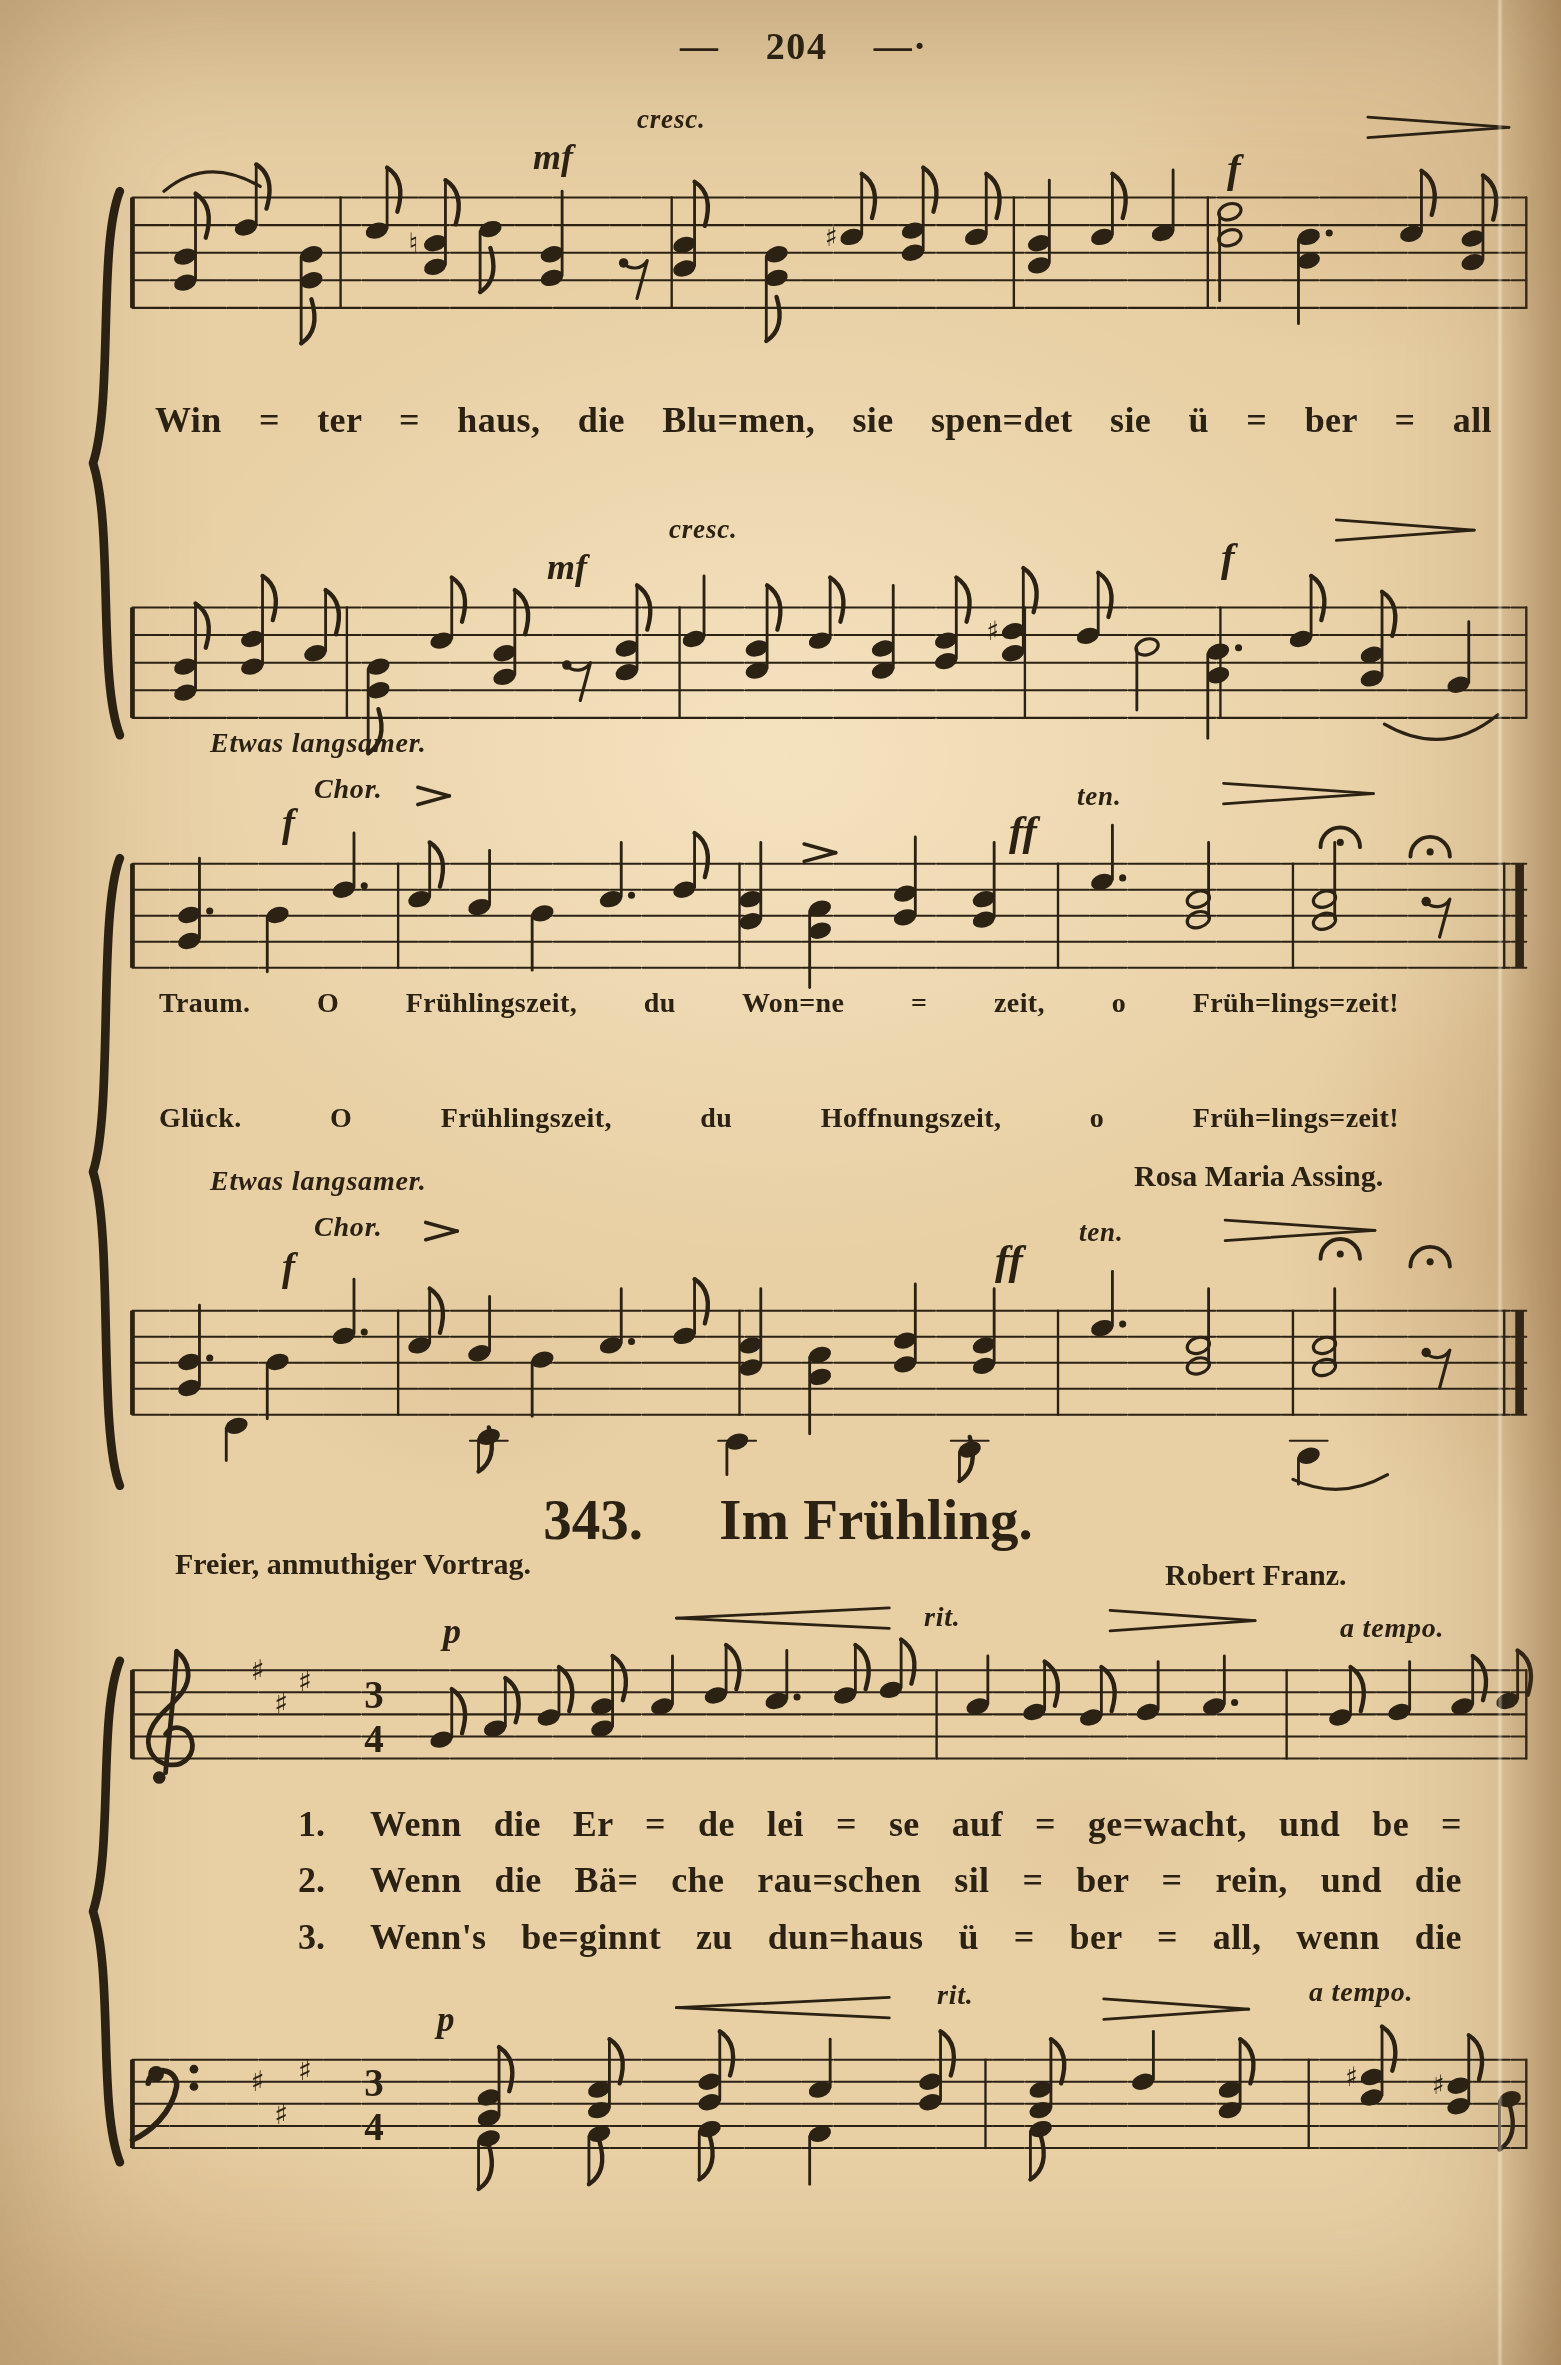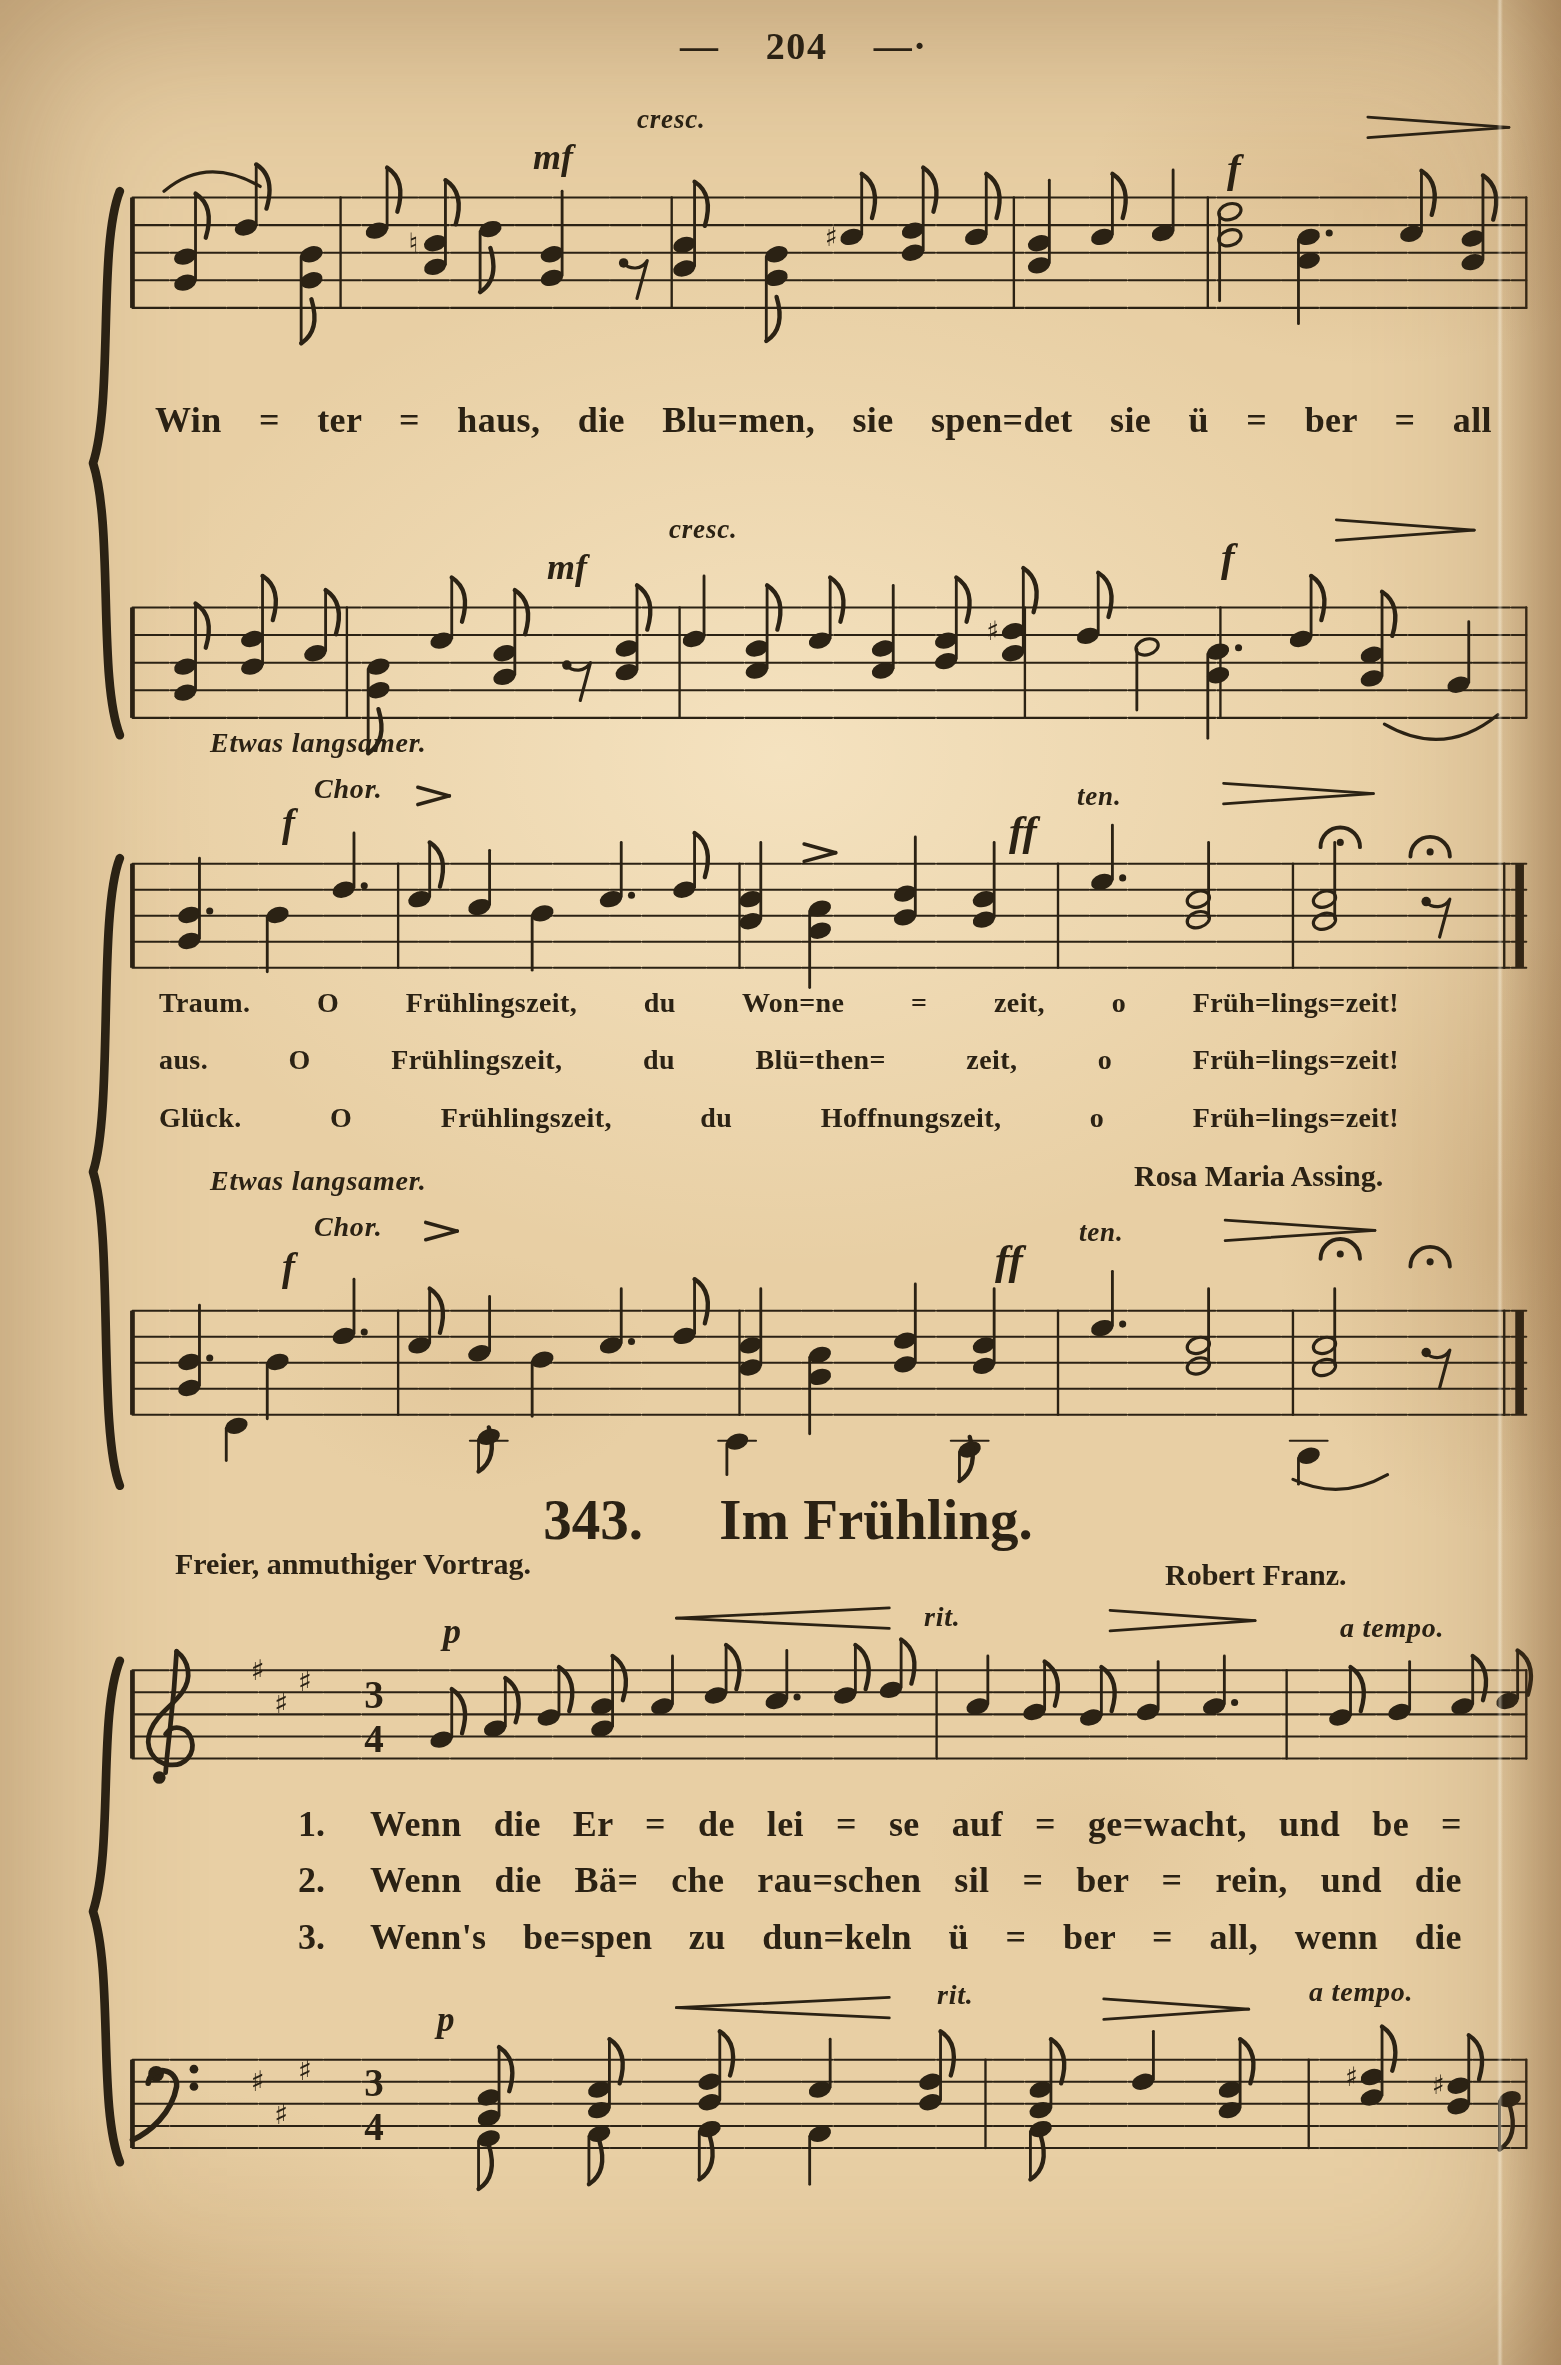--- a/index.html
+++ b/index.html
@@ -522,21 +522,20 @@
   <div class="abs dyn" style="left:547px;top:546px;font-size:36px;">mf</div>
   <div class="abs dyn" style="left:1221px;top:533px;font-size:41px;">f</div>
 
   <div class="abs mk" style="left:210px;top:727px;">Etwas langsamer.</div>
   <div class="abs mk" style="left:314px;top:773px;">Chor.</div>
   <div class="abs dyn" style="left:282px;top:800px;font-size:39px;">f</div>
   <div class="abs mk" style="left:1077px;top:781px;font-size:27px;">ten.</div>
   <div class="abs dyn" style="left:1009px;top:806px;font-size:43px;">ff</div>
 
   <div class="cho" style="top:987px;">Traum. O Frühlingszeit, du Won=ne = zeit, o Früh=lings=zeit!</div>
-  <div class="cho" style="top:1044px;">aus. O Frühlingszeit, du Blü=then= zeit, o Früh=lings=zeit!</div>
   <div class="cho" style="top:1102px;">Glück. O Frühlingszeit, du Hoffnungszeit, o Früh=lings=zeit!</div>
 
   <div class="abs mk" style="left:210px;top:1165px;">Etwas langsamer.</div>
   <div class="abs credit" style="left:1134px;top:1159px;font-size:30px;">Rosa Maria Assing.</div>
   <div class="abs mk" style="left:314px;top:1211px;">Chor.</div>
   <div class="abs mk" style="left:1079px;top:1217px;font-size:27px;">ten.</div>
   <div class="abs dyn" style="left:995px;top:1235px;font-size:43px;">ff</div>
   <div class="abs dyn" style="left:282px;top:1244px;font-size:39px;">f</div>
 
   <div class="title-row" style="top:1487px;">
@@ -556,21 +555,21 @@
   <div class="vrow" style="top:1803px;">
     <span class="vnum">1.</span>
     <span class="vtext">Wenn die Er = de lei = se auf = ge=wacht, und be =</span>
   </div>
   <div class="vrow" style="top:1859px;">
     <span class="vnum">2.</span>
     <span class="vtext">Wenn die Bä= che rau=schen sil = ber = rein, und die</span>
   </div>
   <div class="vrow" style="top:1916px;">
     <span class="vnum">3.</span>
-    <span class="vtext">Wenn's be=spen zu dun=keln ü = ber = all, wenn die</span>
+    <span class="vtext">Wenn's be=ginnt zu dun=haus ü = ber = all, wenn die</span>
   </div>
 
   <div class="abs dyn" style="left:437px;top:2000px;font-size:35px;">p</div>
   <div class="abs mk" style="left:937px;top:1979px;">rit.</div>
   <div class="abs mk" style="left:1309px;top:1976px;">a tempo.</div>
 
   <div class="tsig" style="left:352px;top:2060px;">3</div>
   <div class="tsig" style="left:352px;top:2104px;">4</div>
 
 </div>

